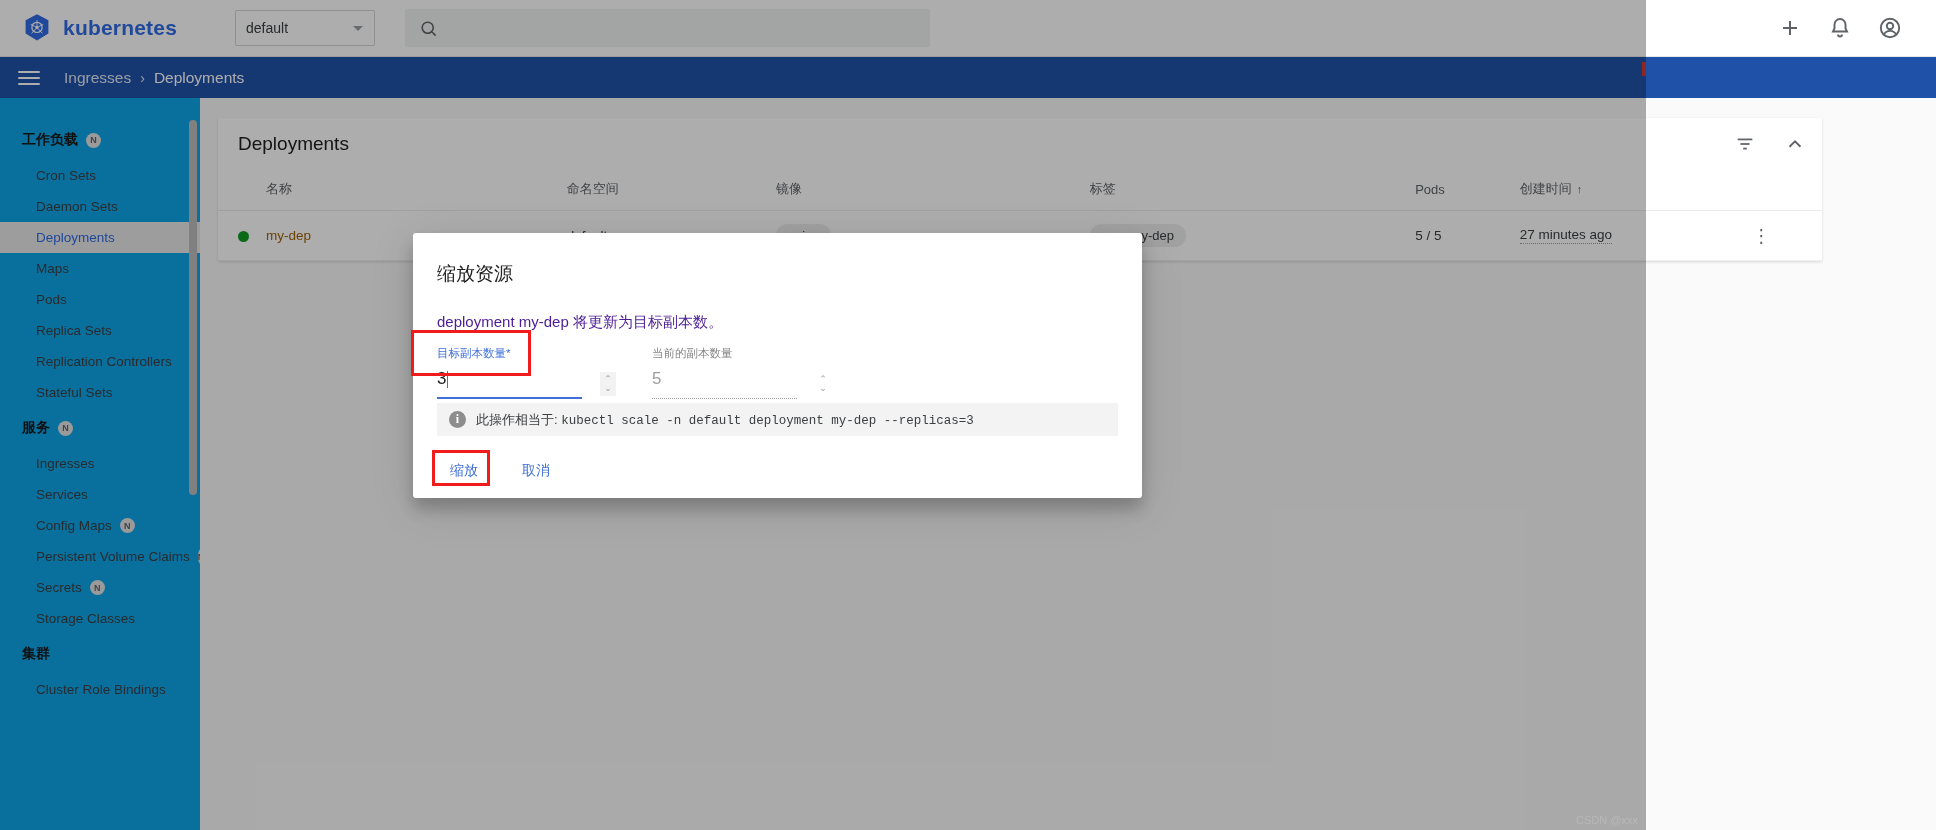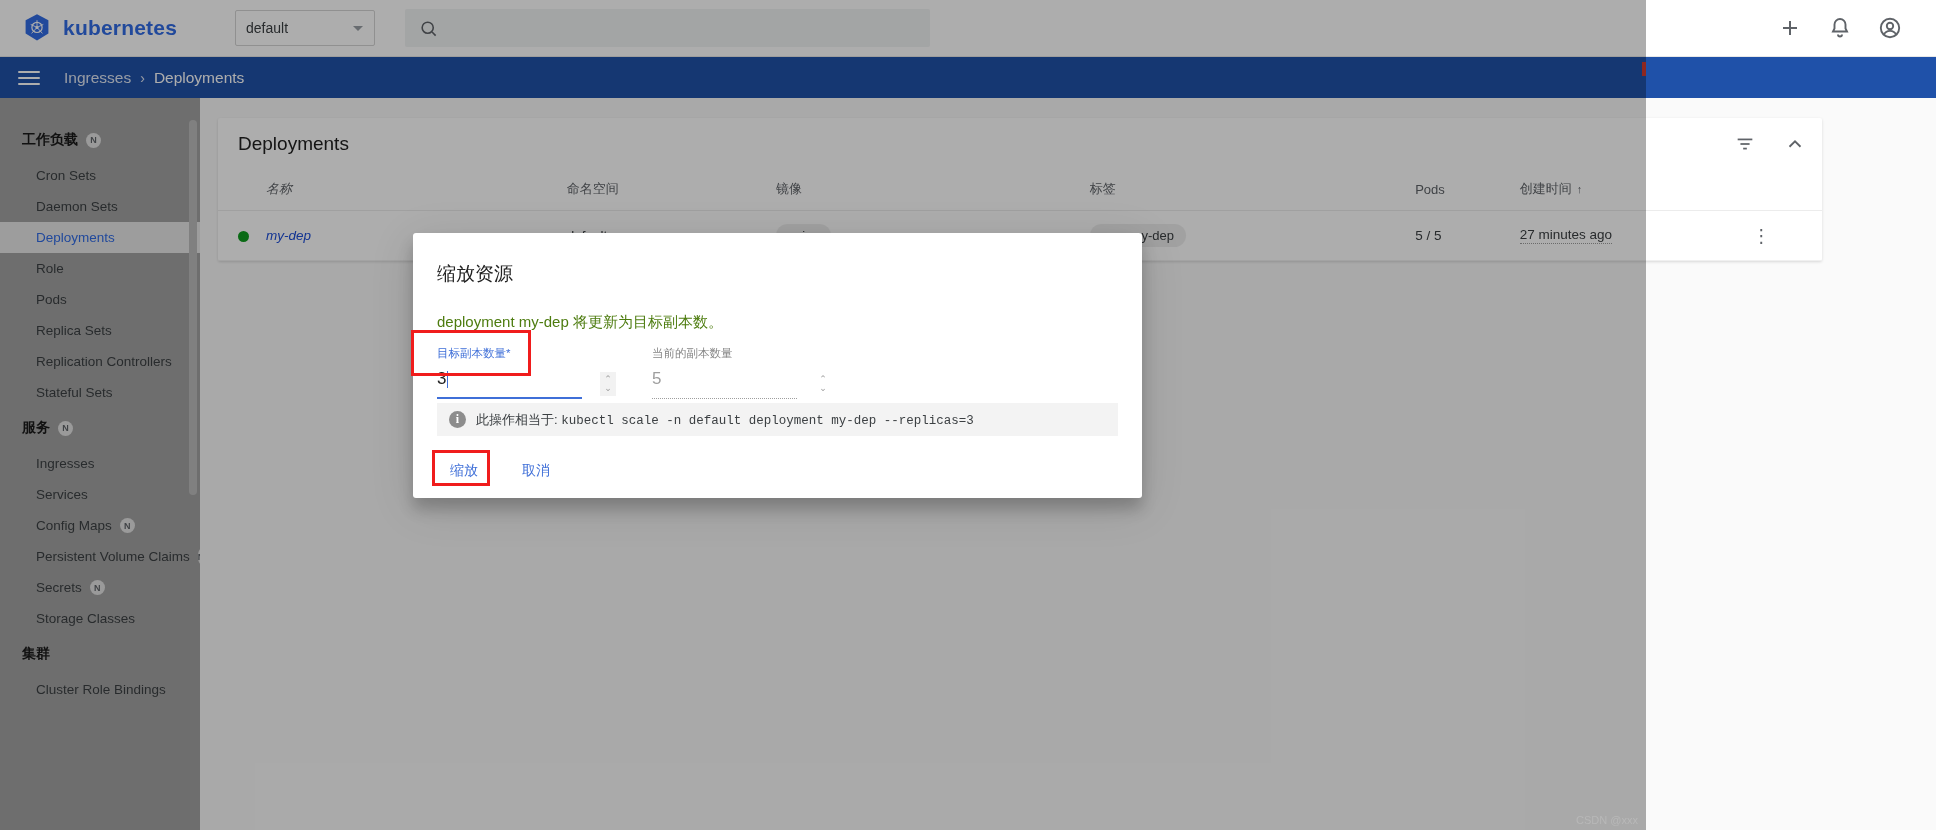--- a/index.html
+++ b/index.html
@@ -60,21 +60,21 @@
   .hamburger { margin-left:18px; width:22px; cursor:pointer; }
   .hamburger span { display:block; height:2px; background:#fff; margin:4px 0; border-radius:1px; }
   .bc { margin-left:24px; display:flex; align-items:center; font-size:15.5px; }
   .bc-parent { color:#dfe6f3; cursor:pointer; }
   .bc-sep { margin:0 9px; color:#dfe6f3; font-size:14px; }
   .bc-current { color:#ffffff; }
 
   
   .sidebar {
     position:absolute; top:98px; left:0; width:200px; height:732px;
-    background:#a3a3a3; overflow:hidden; padding-top:22px;
+    background:#0ea5e9; overflow:hidden; padding-top:22px;
     z-index: 3;
   }
   .nav-group-title {
     font-size:14px; color:#1a1a1a; font-weight:700;
     padding: 11px 0 11px 22px; display:flex; align-items:center;
   }
   .nbadge {
     display:inline-flex; align-items:center; justify-content:center;
     width:15px; height:15px; border-radius:50%;
     background:#e3e3e3; color:#5f6368; font-size:9px; margin-left:8px; font-weight:600;
@@ -114,53 +114,53 @@
 
   table.dep { width:100%; border-collapse:collapse; table-layout:fixed; }
   table.dep th {
     font-size:13px; color:#5f6368; font-weight:400; text-align:left;
     padding: 10px 0 12px 0; border-bottom:1px solid #ececec;
   }
   table.dep td {
     font-size:13.5px; color:#3c4043; padding: 13px 0;
     border-bottom:1px solid #f0f0f0; vertical-align:middle;
   }
-  .col-name { width:300px; padding-left:48px !important;font-style:italic; }
+  .col-name { width:300px; padding-left:48px !important; }
   .col-ns   { width:180px; }
   .col-img  { width:270px; }
   .col-lbl  { width:280px; }
   .col-pods { width:90px; }
   .col-time { width:200px; }
   .col-menu { width:60px; }
 
   .statusdot {
     position:absolute; left:20px; width:11px; height:11px; border-radius:50%;
     background:#0f9d1f; margin-top:3px;
   }
   .cell-name { position:relative; }
-  .name-link { color:#1d4ed8; text-decoration:none; cursor:pointer; }
+  .name-link { color:#a16207; text-decoration:none; cursor:pointer; }
   .chip {
     display:inline-block; background:#eeeeee; border-radius:12px;
     padding: 4px 12px; font-size:13px; color:#3c4043;
   }
   .time-cell { border-bottom:1px dotted #9e9e9e; display:inline-block; padding-bottom:1px; }
   .kebab { color:#5f6368; font-size:18px; cursor:pointer; letter-spacing:0; line-height:1; }
   .sort-arrow { font-size:11px; margin-left:5px; color:#5f6368; }
 
   
   .scrim {
     position:absolute; inset:0; background:rgba(0,0,0,.32); z-index:20;
   }
   .dialog {
     position:absolute; left:413px; top:233px; width:729px; height:265px;
     background:#ffffff; border-radius:3px; z-index:21;
     box-shadow: 0 11px 15px rgba(0,0,0,.2), 0 9px 46px rgba(0,0,0,.12);
   }
   .dlg-title { font-size:19px; color:#212121; padding: 28px 0 0 24px; }
-  .dlg-desc { font-size:15px; color:#4d7c0f; padding: 26px 0 0 24px; }
+  .dlg-desc { font-size:15px; color:#4c1d95; padding: 26px 0 0 24px; }
 
   .fields { position:relative; margin: 14px 0 0 24px; display:flex;align-items:center; }
   .field { position:relative; }
   .f1 { width:145px; }
   .f2 { width:145px; margin-left:70px; }
   .f-label { font-size:11.5px; display:block; }
   .f1 .f-label { color:#3f6fd8; }
   .f2 .f-label { color:#868686; }
   .f-req { color:#3f6fd8; }
   .f-value { font-size:17px; color:#212121; margin-top:6px; height:24px; display:flex; align-items:center; }
@@ -280,21 +280,21 @@
       <div class="nav-item">
         <span>Cron Sets</span>
       </div>
       <div class="nav-item">
         <span>Daemon Sets</span>
       </div>
       <div class="nav-item active">
         <span>Deployments</span>
       </div>
       <div class="nav-item">
-        <span>Role</span>
+        <span>Maps</span>
       </div>
       <div class="nav-item">
         <span>Pods</span>
       </div>
       <div class="nav-item">
         <span>Replica Sets</span>
       </div>
       <div class="nav-item">
         <span>Replication Controllers</span>
       </div>

